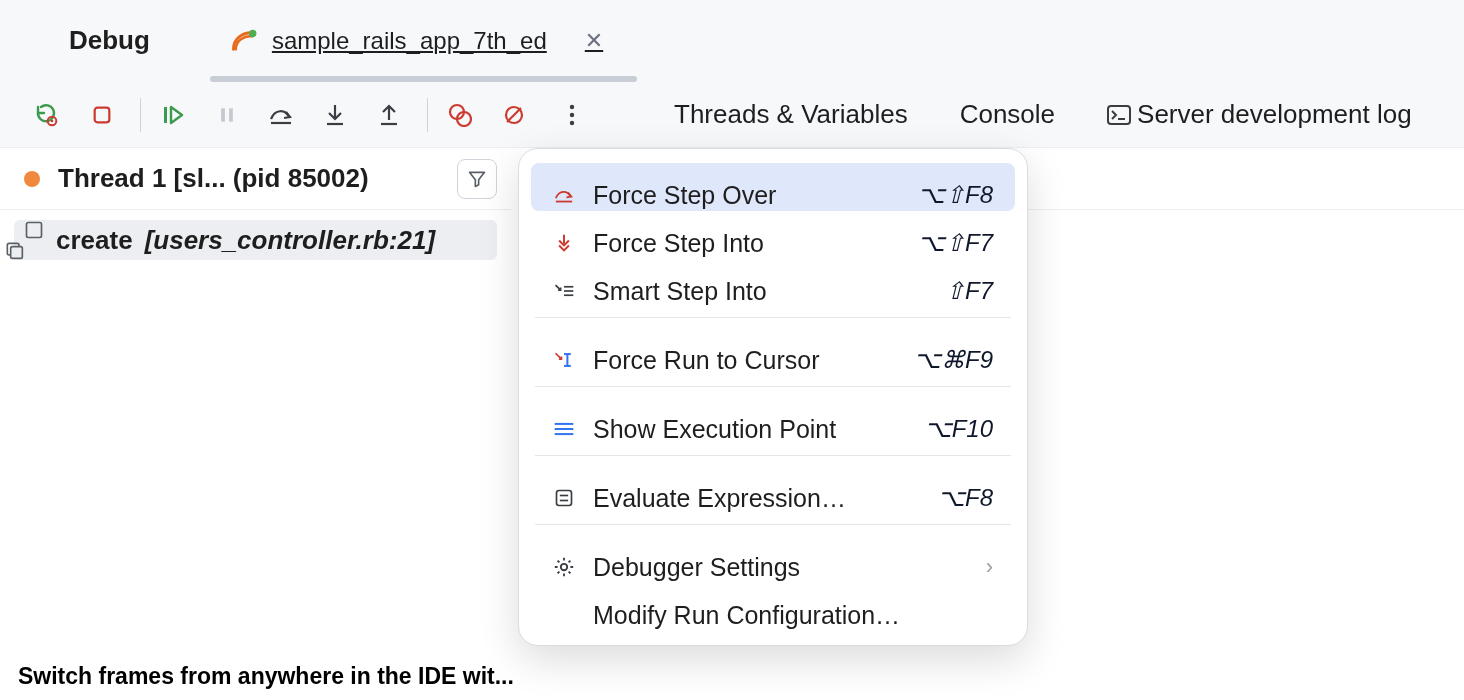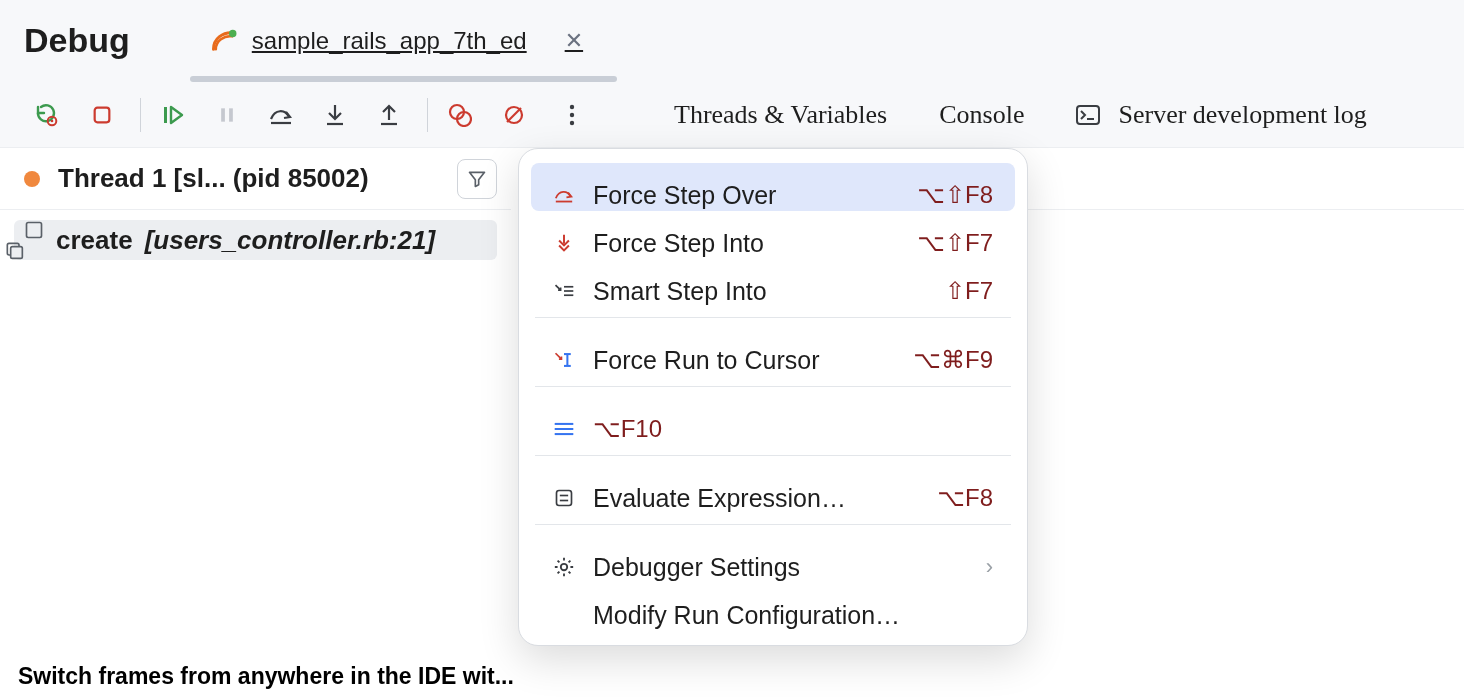--- a/index.html
+++ b/index.html
@@ -17,21 +17,21 @@
 
   
   .toprow {
     display: flex;
     align-items: center;
     height: 82px;
     padding-left: 24px;
     background: #f7f8fa;
     border-bottom: 1px solid #f7f8fa;
   }
-  .debug-label { font-weight: 600; font-size: 34px; }
+  .debug-label { font-weight: 600; font-size: 26px; margin-left: 45px; }
   .runconf-tab {
     display: flex;
     align-items: center;
     gap: 14px;
     margin-left: 80px;
     height: 82px;
     position: relative;
     text-decoration: underline;
   }
   .runconf-tab .underline {
@@ -58,22 +58,22 @@
     margin-right: 14px;
   }
   .vsep { width: 1px; height: 34px; background: #d0d4da; margin: 0 12px 0 4px; }
   .tabs {
     display: flex;
     align-items: center;
     gap: 52px;
     margin-left: 68px;
     font-size: 26px;
   }
-  .tab { cursor: pointer; white-space: nowrap; font-family: Liberation Serif, serif; }
-  .tab.with-icon { display: flex; align-items: center; gap: 18px; }
+  .tab { cursor: pointer; white-space: nowrap; }
+  .tab.with-icon { display: flex; align-items: center; gap: 6px; }
 
   
   .body {
     display: flex;
     height: calc(700px - 82px - 66px);
     font-weight: bold;
   }
   .left {
     flex: 0 0 512px;
     border-right: 1px solid transparent;
@@ -159,21 +159,21 @@
     padding: 16px 22px 0 18px;
     margin: 0 12px;
     border-radius: 8px;
     font-size: 25px;
     cursor: pointer;
     position: relative;
   }
   .menu-item.sel { background: #dfe7fb; }
   .menu-item .mi-icon { width: 30px; display:flex; align-items:center; justify-content:center; margin-right: 14px; }
   .menu-item .mi-label { flex: 1; white-space: nowrap; }
-  .menu-item .mi-short { color: #7f1d1d; font-size: 24px; white-space: nowrap; }
+  .menu-item .mi-short { color: #0f172a; font-size: 24px; white-space: nowrap; font-style: italic; }
   .menu-sep { height: 1px; background: #e3e6ea; margin: 10px 16px; }
   .menu-item .chev { color: #9aa0a6; font-size: 22px; }
 
   svg { display: block; }
 </style>
 </head>
 <body>
 
 <div class="toprow">
   <span class="debug-label">Debug</span>
@@ -366,20 +366,21 @@
     </div>
     <div class="menu-sep"></div>
     <div class="menu-item">
       <span class="mi-icon">
         <svg width="22" height="16" viewBox="0 0 26 18">
           <line x1="2" y1="3" x2="24" y2="3" stroke="#3574f0" stroke-width="2.4"></line>
           <line x1="2" y1="9" x2="24" y2="9" stroke="#3574f0" stroke-width="2.4"></line>
           <line x1="2" y1="15" x2="24" y2="15" stroke="#3574f0" stroke-width="2.4"></line>
         </svg>
       </span>
+      <span class="mi-label">Show Execution Point</span>
       <span class="mi-short">⌥F10</span>
     </div>
     <div class="menu-sep"></div>
     <div class="menu-item">
       <span class="mi-icon">
         <svg width="20" height="20" viewBox="0 0 24 24">
           <rect x="3" y="3" width="18" height="18" rx="3" fill="none" stroke="#3a3d42" stroke-width="2"></rect>
           <line x1="7" y1="9" x2="17" y2="9" stroke="#3a3d42" stroke-width="2"></line>
           <line x1="7" y1="15" x2="17" y2="15" stroke="#3a3d42" stroke-width="2"></line>
         </svg>

